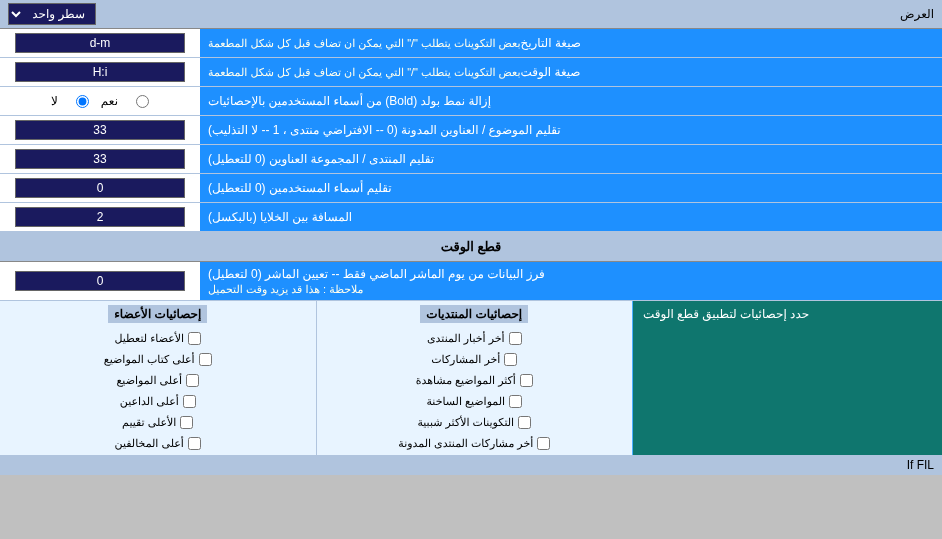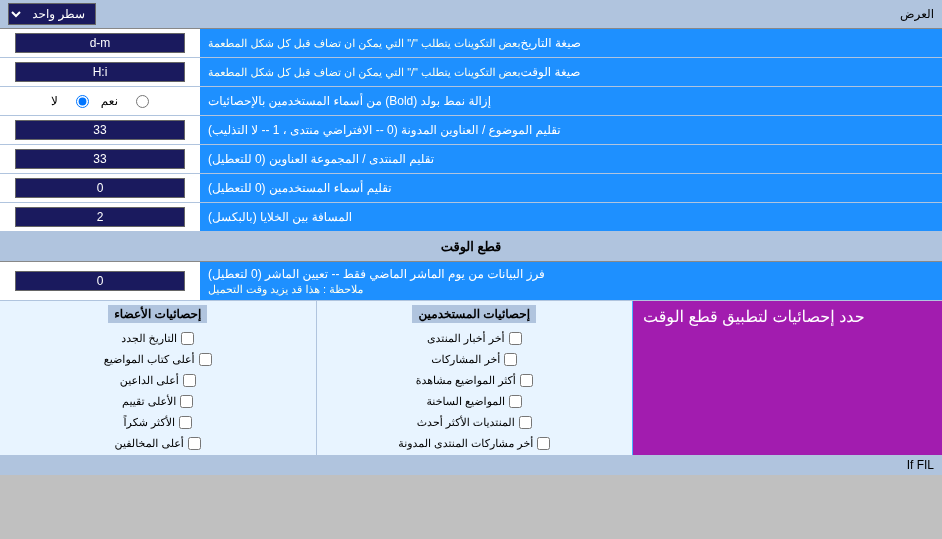--- a/index.html
+++ b/index.html
@@ -148,27 +148,27 @@
       width: 170px;
       text-align: center;
       font-size: 12px;
     }
     
     .bottom-section {
       display: flex;
       background: #1e90ff;
     }
     .bottom-label-col {
-      background: #a21caf;
+      background: #0f766e;
       color: #fff;
       width: 310px;
       min-width: 310px;
       padding: 6px 10px;
       text-align: right;
-      font-size: 16px;
+      font-size: 12px;
       display: flex;
       align-items: flex-start;
       justify-content: flex-end;
       border-left: 1px solid #4ab0ff;
     }
     .bottom-cb-col {
       flex: 1;
       background: #e8f4ff;
       display: flex;
     }
@@ -304,68 +304,68 @@
 
   <div class="bottom-section">
 
     <div class="bottom-label-col">
       <span>حدد إحصائيات لتطبيق قطع الوقت</span>
     </div>
 
     <div class="bottom-cb-col">
 
       <div class="bottom-cb-subcol">
-        <div class="cb-header">إحصائيات المستخدمين</div>
+        <div class="cb-header">إحصائيات المنتديات</div>
         <label>
             <input type="checkbox" style="">
             <span>أخر أخبار المنتدى</span>
           </label>
         <label>
             <input type="checkbox" style="">
             <span>أخر المشاركات</span>
           </label>
         <label>
             <input type="checkbox" style="">
             <span>أكثر المواضيع مشاهدة</span>
           </label>
         <label>
             <input type="checkbox" style="">
             <span>المواضيع الساخنة</span>
           </label>
         <label>
             <input type="checkbox" style="">
-            <span>المنتديات الأكثر أحدث</span>
+            <span>التكوينات الأكثر شببية</span>
           </label>
         <label>
             <input type="checkbox" style="">
             <span>أخر مشاركات المنتدى المدونة</span>
           </label>
       </div>
 
       <div class="bottom-cb-subcol">
         <div class="cb-header">إحصائيات الأعضاء</div>
         <label>
             <input type="checkbox" style="">
-            <span>التاريخ الجدد</span>
+            <span>الأعضاء لتعطيل</span>
           </label>
         <label>
             <input type="checkbox" style="">
             <span>أعلى كتاب المواضيع</span>
           </label>
         <label>
             <input type="checkbox" style="">
+            <span>أعلى المواضيع</span>
+          </label>
+        <label>
+            <input type="checkbox" style="">
             <span>أعلى الداعين</span>
           </label>
         <label>
             <input type="checkbox" style="">
             <span>الأعلى تقييم</span>
-          </label>
-        <label>
-            <input type="checkbox" style="">
-            <span>الأكثر شكراً</span>
           </label>
         <label>
             <input type="checkbox" style="">
             <span>أعلى المخالفين</span>
           </label>
       </div>
     </div>
   </div>
 
   <div class="if-fil-row">

